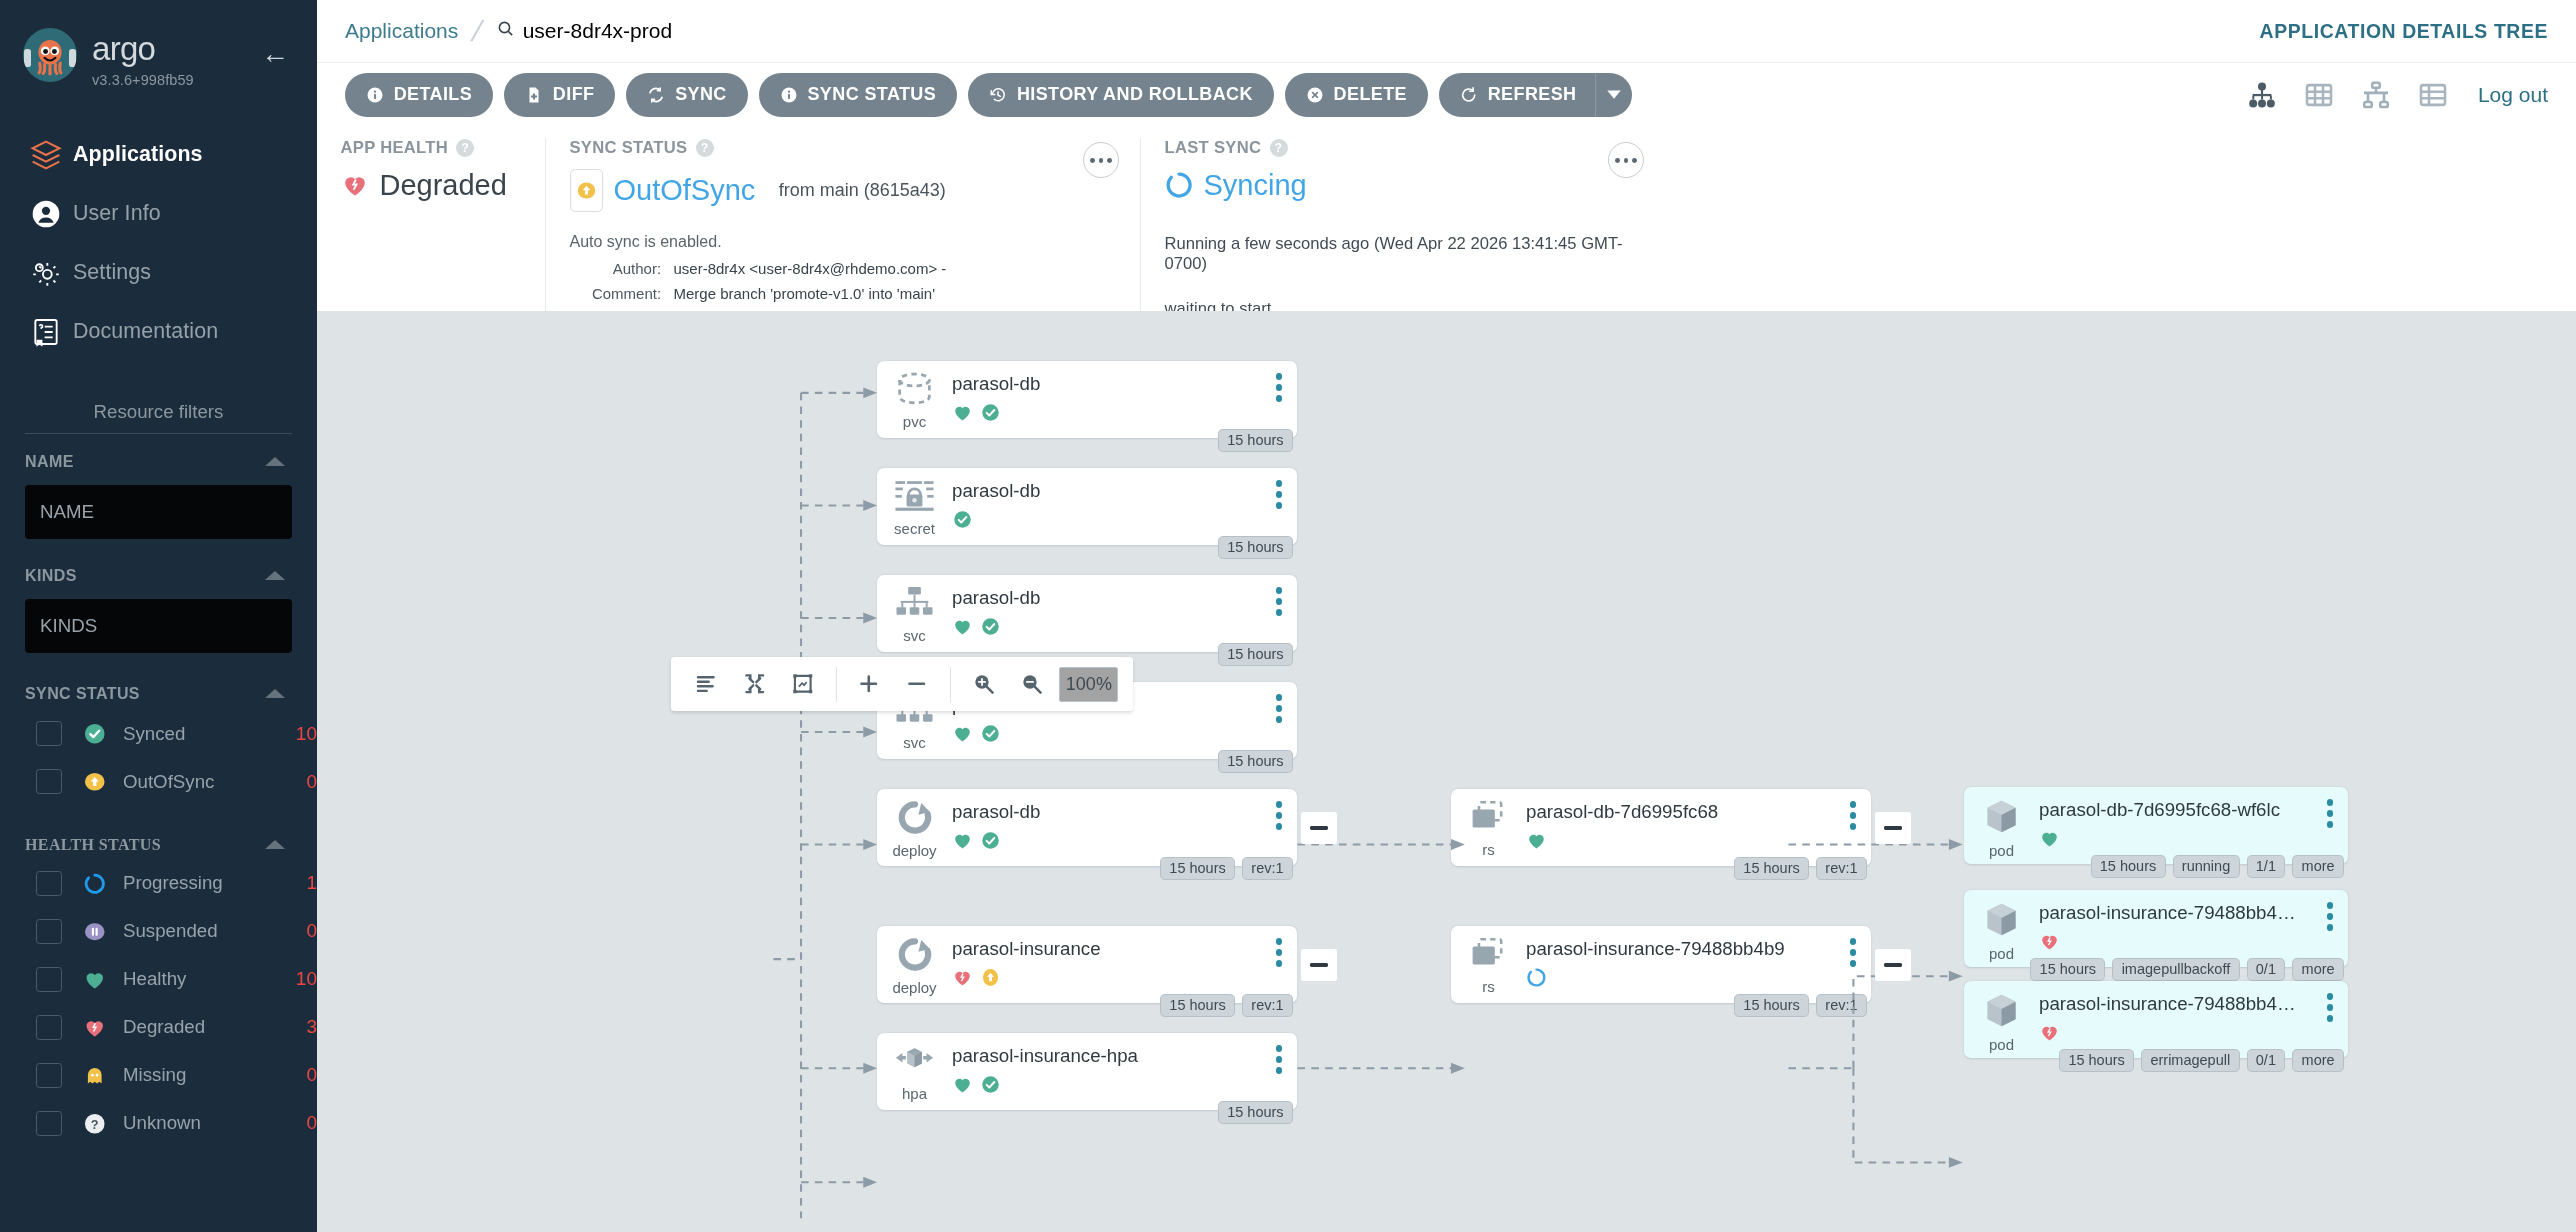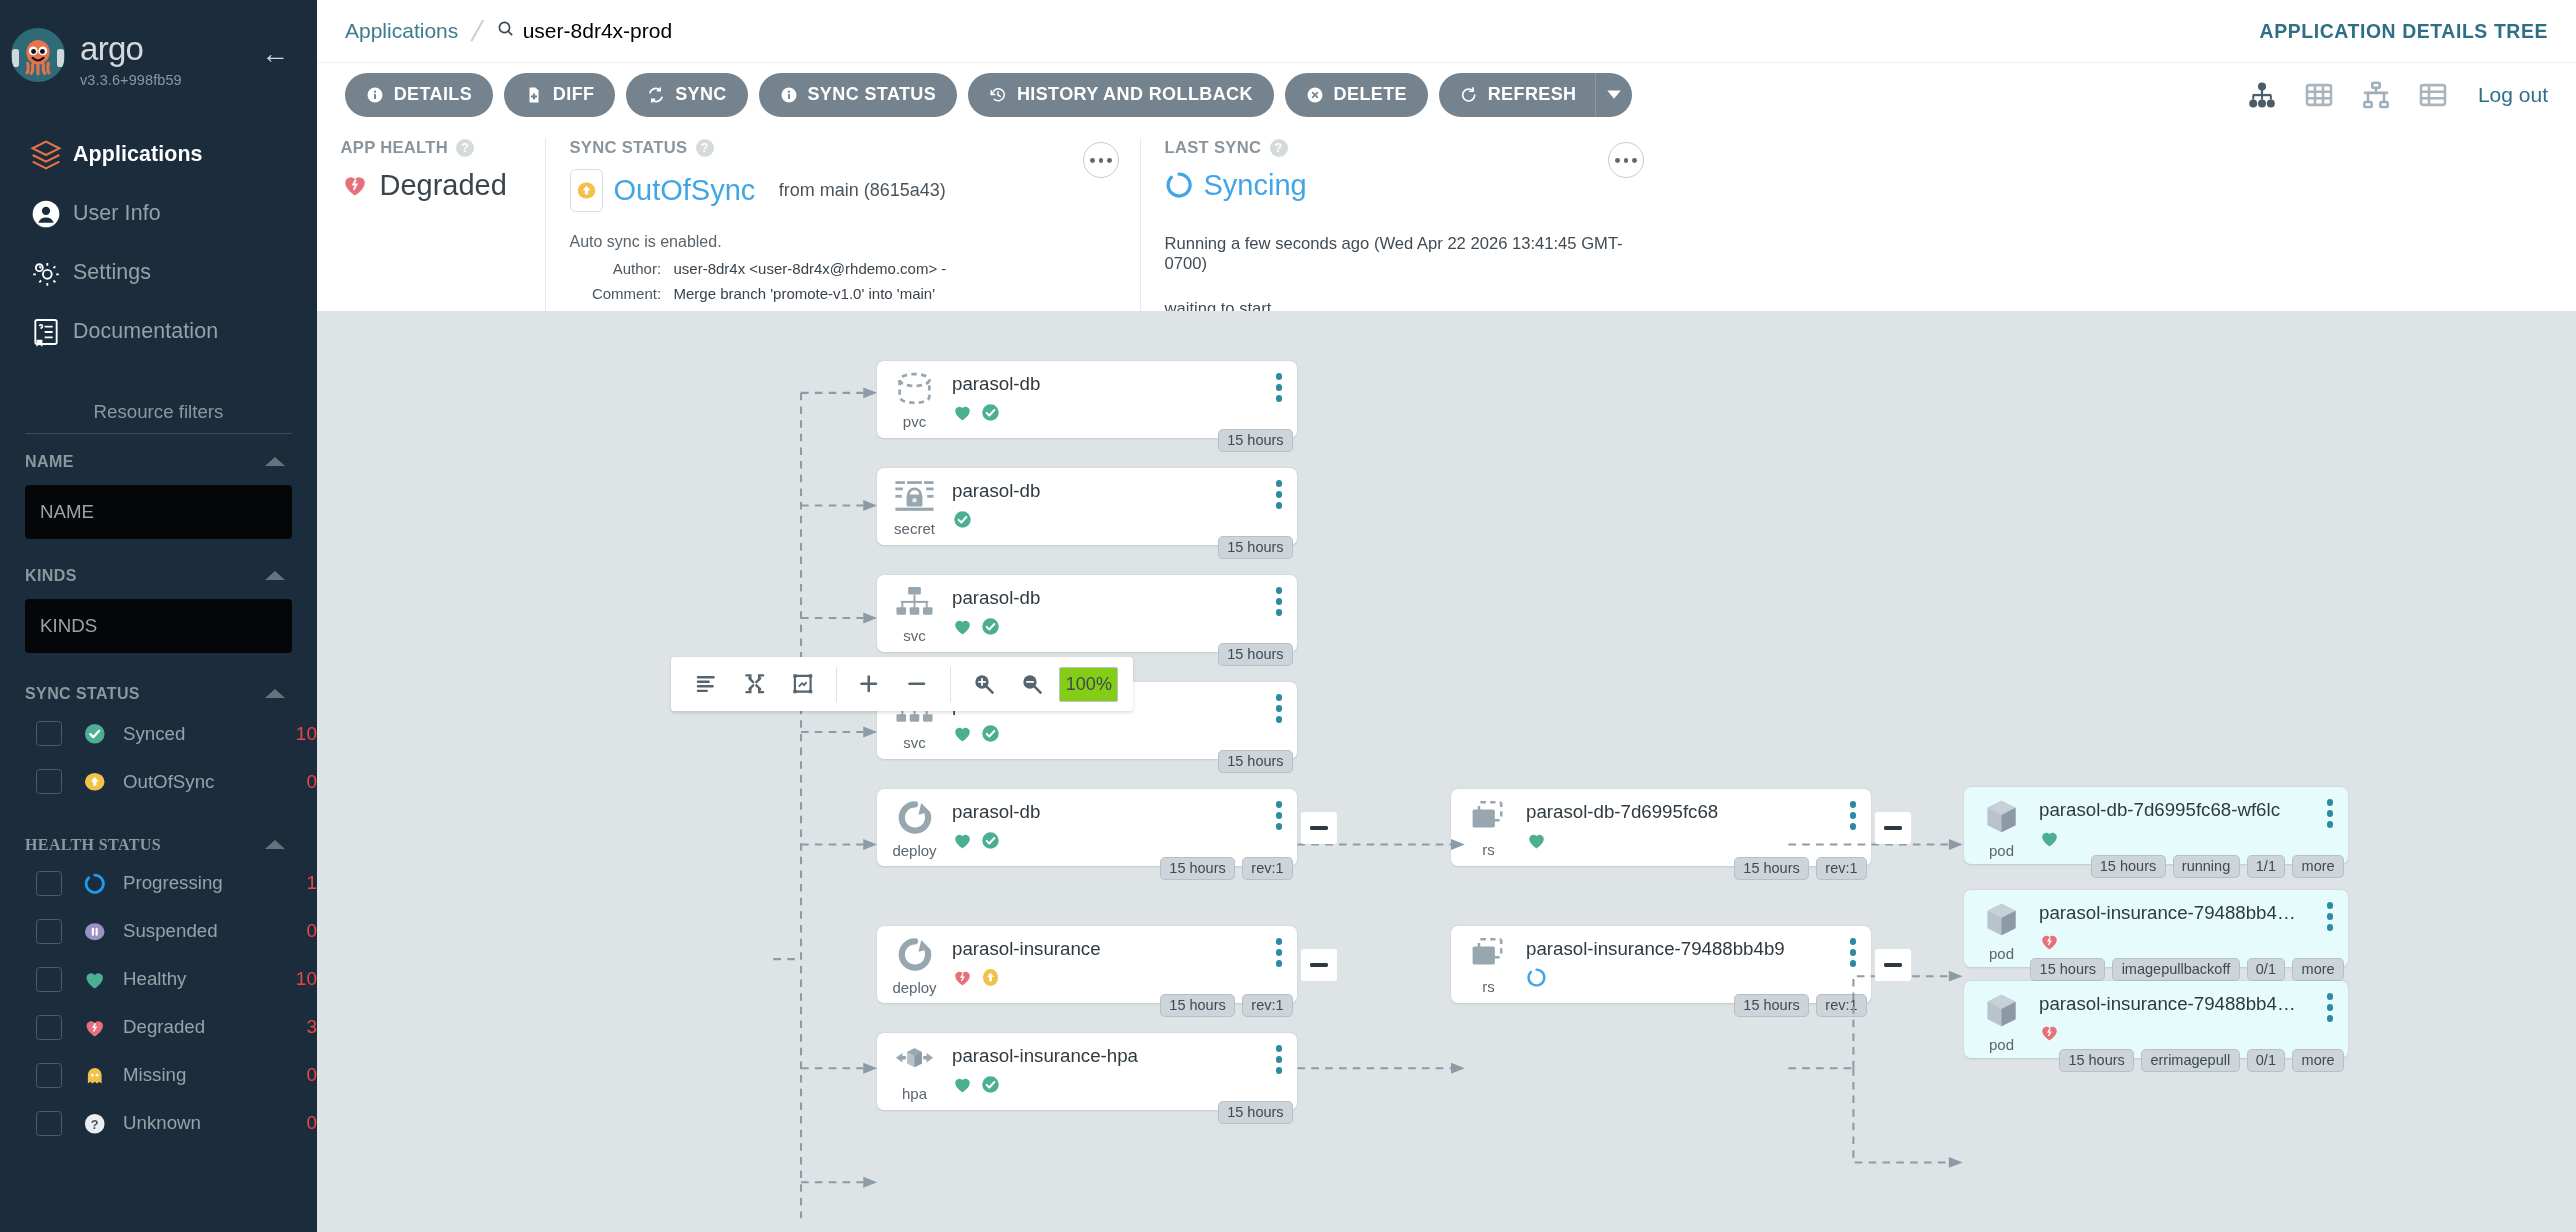--- a/index.html
+++ b/index.html
@@ -8,21 +8,21 @@
     font-family: "Liberation Sans", sans-serif;
     background: #dee3e6; overflow: hidden;
   }
   body { display: flex; }
 
   
   #sidebar {
     width: 317px; height: 1232px; background: #1b2d3c;
     flex: 0 0 317px; position: relative; overflow: hidden;
   }
-  .sb-brand { display: flex; align-items: flex-start; padding: 28px 0 0 11px; position: relative; }
+  .sb-brand { display: flex; align-items: flex-start; padding: 28px 0 0 23px; position: relative; }
   .sb-logo { width: 54px; height: 54px; border-radius: 50%; background: #2e6b77; position: relative; flex: 0 0 54px; overflow: hidden;}
   .sb-logo .octo { position:absolute; left:50%; top:46%; transform:translate(-50%,-50%); font-size: 39px; line-height:1; }
   .sb-logo .ear { position:absolute; top:38%; width:6.2px; height:18px; background:#cfd8dc; border-radius:2.8px;}
   .sb-logo .ear.l { left:1.4px;} .sb-logo .ear.r { right:1.4px;}
   .sb-titles { margin-left: 15px; padding-top: 4.1px; }
   .sb-wordmark { font-size: 33px; color: #d4d9dd; letter-spacing: -0.7px; font-weight: 400; line-height: 1; }
   .sb-version { font-size: 14.5px; color: #8b969f; margin-top: 7px; letter-spacing: 0.1px;}
   .sb-back { position: absolute; right: 28px; top: 40px; font-size: 28px; color: #ced4d9; line-height: 1; cursor: pointer;}
 
   .sb-nav { margin-top: 37px; }
@@ -90,21 +90,21 @@
   .st-run { font-size: 16.6px; color:#414b53; margin-top: 32px;}
   .st-wait { font-size: 16.6px; color:#414b53; margin-top: 25px;}
 
   
   .graph { flex:1; position:relative; background:#dee3e6; overflow:hidden;}
 
   .gtoolbar { position:absolute; left: 354px; top: 346px; height: 54px; background:#fff; border-radius:3.5px;
               box-shadow: 0 1.4px 3.5px rgba(0,0,0,.13); display:flex; align-items:center; padding: 0 15px; gap: 7px; z-index: 30;}
   .gt-btn { width: 41px; height:41px; display:flex; align-items:center; justify-content:center; cursor:pointer;}
   .gt-sep { width:0.7px; height: 35px; background:#dde2e6; margin: 0 5.5px;}
-  .gt-zoom { border:0.7px solid #b9c3cb; background:#84cc16; border-radius:2.1px; height: 35px; min-width: 59px;
+  .gt-zoom { border:0.7px solid #b9c3cb; background:#a3a3a3; border-radius:2.1px; height: 35px; min-width: 59px;
              display:flex; align-items:center; justify-content:center; font-size: 18px; color:#3f4a52; cursor:text;}
 
   
   .node { position:absolute; background:#fff; border-radius: 7px; box-shadow: 0 0.7px 2.1px rgba(40,60,80,.16); }
   .node.pod { background:#e6fbfb; }
   .node-inner { display:flex; align-items:flex-start; height:100%; position:relative; padding: 9.7px 0 0 0;}
   .n-ico { width: 75px; flex:0 0 75px; display:flex; flex-direction:column; align-items:center; }
   .n-kind { font-size: 15px; color:#5b666f; margin-top: 4.1px; }
   .n-body { flex:1; padding-top: 2.8px; }
   .n-name { font-size: 18.7px; color:#2f3940; white-space:nowrap; }

